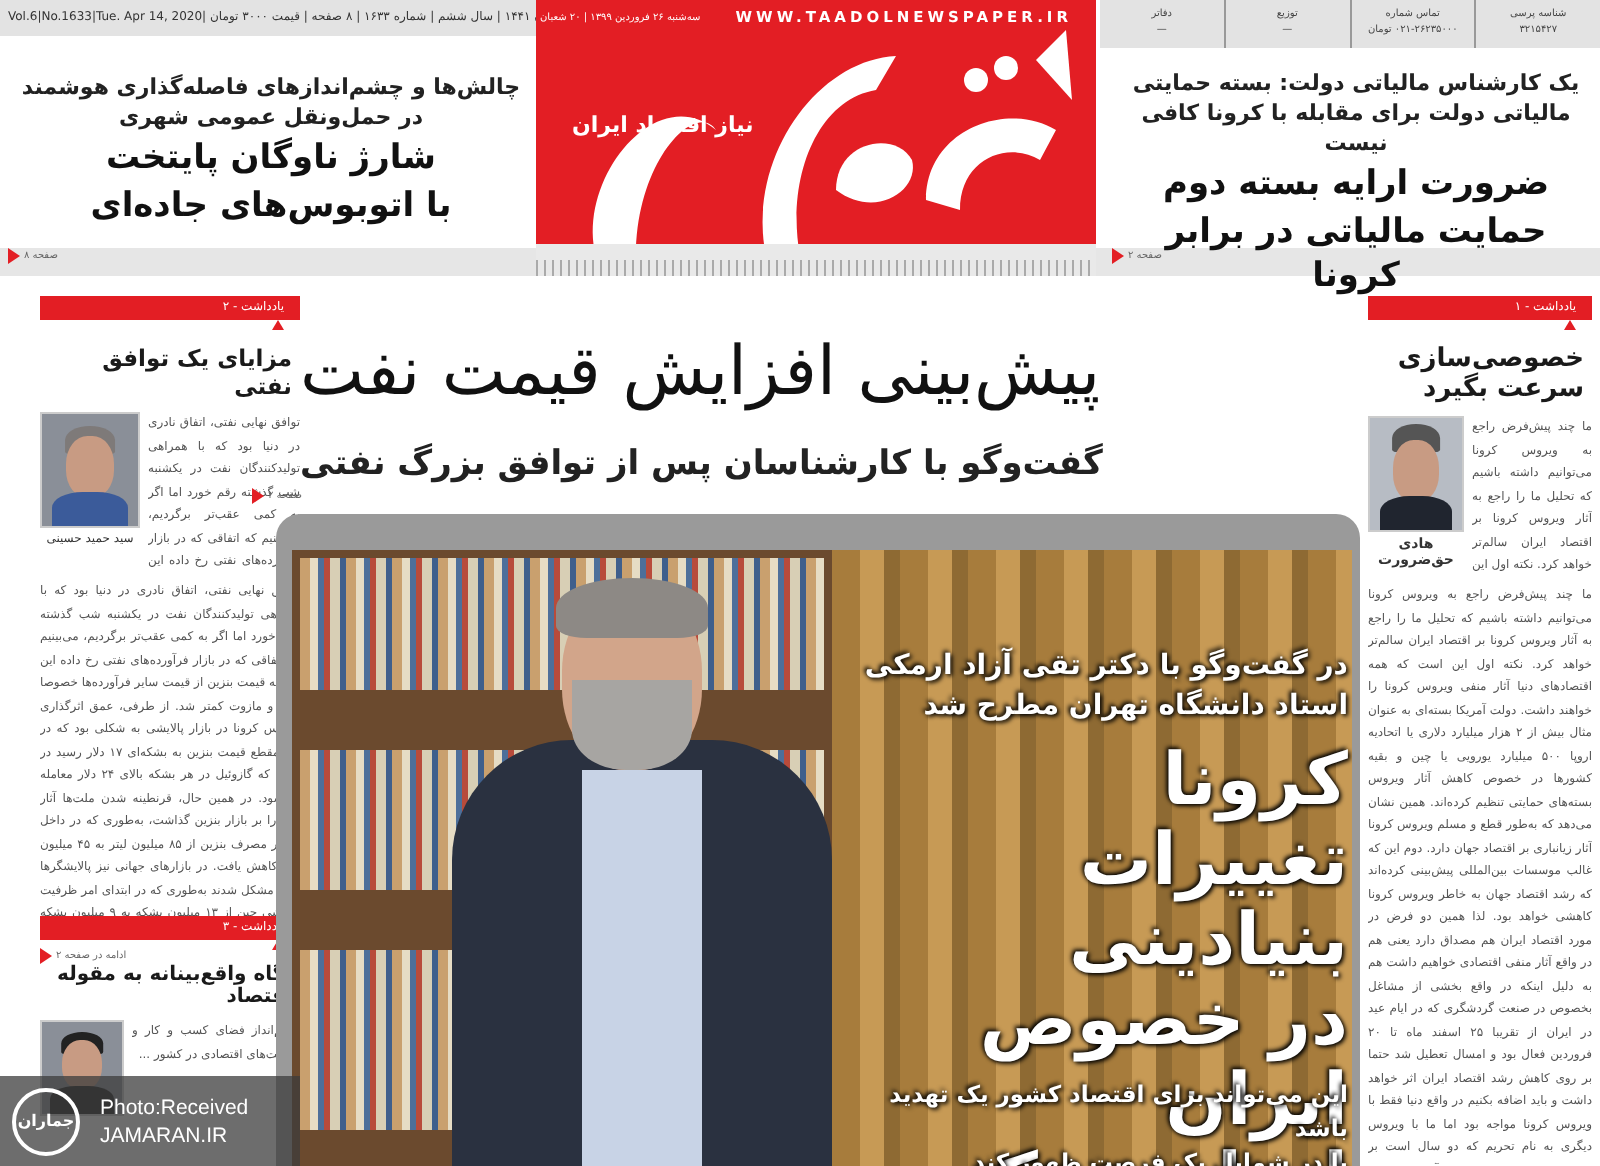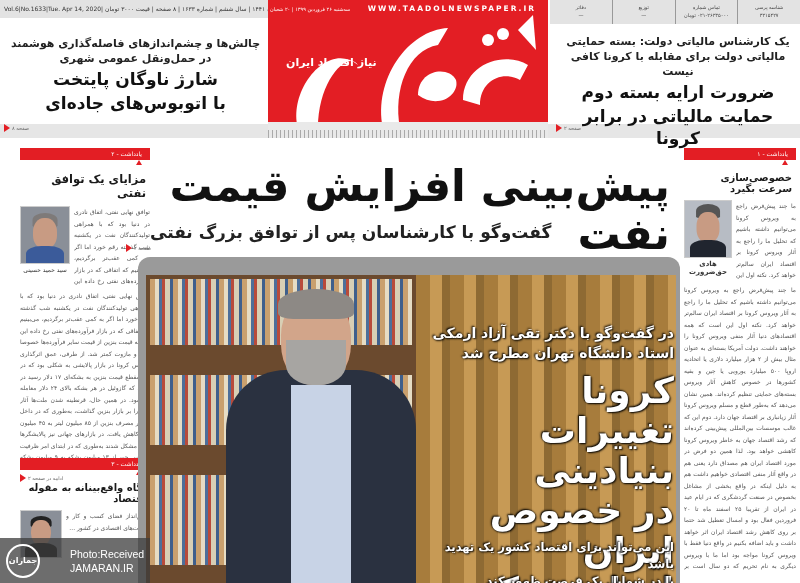--- a/index.html
+++ b/index.html
@@ -40,40 +40,40 @@
   .note-bar::after { content: ""; position: absolute; right: 8px; bottom: -5px; border-left: 3px solid transparent; border-right: 3px solid transparent; border-bottom: 5px solid #e31e24; }
   .col-title { font-size: 11.5px; font-weight: bold; text-align: right; direction: rtl; margin: 12px 4px 6px 0; }
   .col-body { font-size: 6px; line-height: 11.5px; color: #555; text-align: justify; direction: rtl; }
   .photo { background: #8a8f98; border: 1px solid #ccc; position: relative; overflow: hidden; }
   .photo .face { position: absolute; left: 50%; top: 20%; width: 50%; height: 55%; transform: translateX(-50%); border-radius: 45%; background: #c89b83; }
   .photo .hair { position: absolute; left: 50%; top: 10%; width: 52%; height: 25%; transform: translateX(-50%); border-radius: 50% 50% 10% 10%; background: #7e7a79; }
   .photo .suit { position: absolute; left: 10%; bottom: -5%; width: 80%; height: 35%; border-radius: 40% 40% 0 0; background: #2b3a5a; }
   .caption { font-size: 6px; color: #333; text-align: center; direction: rtl; margin-top: 2px; }
 
   
-  .main-title { position: absolute; left: 150px; top: 162px; width: 520px; text-align: right; font-size: 43px; font-weight: bold; color: #111; direction: rtl; line-height: 48px; letter-spacing: -1px; }
+  .main-title { position: absolute; left: 150px; top: 162px; width: 520px; text-align: left; font-size: 34px; font-weight: normal; color: #111; direction: rtl; line-height: 48px; letter-spacing: -1px; }
   .main-sub { position: absolute; left: 150px; top: 222px; width: 520px; text-align: left; font-size: 17px; font-weight: bold; color: #222; direction: rtl; }
   .main-frame { position: absolute; left: 138px; top: 257px; width: 542px; height: 326px; background: #9a9a9a; border-radius: 12px 12px 0 0; }
   .main-photo { position: absolute; left: 146px; top: 275px; width: 530px; height: 308px; overflow: hidden; background: #0f766e; }
   .books { position: absolute; left: 0; top: 0; width: 270px; height: 308px; background: #6b4a2e; }
   .shelf-row { position: absolute; left: 4px; width: 262px; background-image: repeating-linear-gradient(90deg, #c9a06e 0 5px, #e6dcc4 5px 9px, #4d6f9a 9px 12px, #b84b3b 12px 15px, #d8cfb5 15px 20px, #3f5f8c 20px 23px); }
   .curtain { position: absolute; left: 270px; top: 0; width: 260px; height: 308px;
     background: repeating-linear-gradient(90deg, #a77c3c 0 14px, #c79a55 14px 26px, #8e6a33 26px 34px); }
   .person-jacket { position: absolute; left: 80px; top: 95px; width: 190px; height: 230px; background: #2a3140; border-radius: 60px 60px 0 0; }
   .person-shirt { position: absolute; left: 145px; top: 110px; width: 60px; height: 200px; background: #c8d3e6; }
   .person-face { position: absolute; left: 135px; top: 20px; width: 70px; height: 90px; background: #d2a58a; border-radius: 45%; }
   .person-beard { position: absolute; left: 140px; top: 65px; width: 60px; height: 45px; background: #a7a5a2; border-radius: 0 0 45% 45%; }
   .person-hair { position: absolute; left: 132px; top: 14px; width: 76px; height: 30px; background: #8d8985; border-radius: 50% 50% 20% 20%; }
   .overlay-text { position: absolute; left: 278px; width: 250px; text-align: right; direction: rtl; color: #fff; text-shadow: 1px 1px 2px #000, -1px -1px 2px #000; font-weight: bold; }
   .ov-kicker { top: 48px; font-size: 14px; line-height: 20px; }
   .ov-title { top: 96px; font-size: 36px; line-height: 40px; }
   .ov-sub { top: 264px; font-size: 11.5px; line-height: 17px; }
 
   
-  .watermark { position: absolute; left: 0; top: 538px; width: 150px; height: 45px; background: rgba(60,60,60,0.75); display: flex; align-items: center; gap: 20px; }
+  .watermark { position: absolute; left: 0; top: 538px; width: 150px; height: 45px; background: rgba(60,60,60,0.75); display: flex; align-items: center; }
   .wm-logo { width: 34px; height: 34px; border: 2px solid #fff; border-radius: 50%; margin-left: 6px; color: #fff; font-size: 8px; display: flex; align-items: center; justify-content: center; font-weight: bold; direction: rtl; }
   .wm-text { color: #fff; font-size: 10.5px; line-height: 14px; margin-left: 10px; font-family: "Liberation Sans", sans-serif; }
 </style>
 </head>
 <body>
 
 <div class="gray-band"></div>
 
 <div class="date-strip">
   <span>Vol.6|No.1633|Tue. Apr 14, 2020|</span>
@@ -201,21 +201,21 @@
     <div>ایجاد می‌کند</div>
   </div>
   <div class="overlay-text ov-sub">
     <div>این می‌تواند برای اقتصاد کشور یک تهدید باشد</div>
     <div>یا در شمایل یک فرصت ظهور کند</div>
   </div>
 </div>
 
 <div class="col-right">
   <div class="note-bar">یادداشت - ۱</div>
-  <div class="col-title" style="font-size:10px;">خصوصی‌سازی سرعت بگیرد</div>
+  <div class="col-title" style="font-size:13px;">خصوصی‌سازی سرعت بگیرد</div>
   <div style="display:flex; gap:4px;">
     <div style="width:48px; flex-shrink:0;">
       <div class="photo" style="width:48px; height:58px; background:#b7bcc4;">
         <div class="hair" style="background:#555; top:6%;"></div>
         <div class="face"></div>
         <div class="suit" style="background:#20252f;"></div>
       </div>
       <div class="caption" style="font-size:7px; font-weight:bold;">هادی حق‌ضرورت</div>
     </div>
     <div class="col-body" style="height:82px; overflow:hidden; flex:1;">ما چند پیش‌فرض راجع به ویروس کرونا می‌توانیم داشته باشیم که تحلیل ما را راجع به آثار ویروس کرونا بر اقتصاد ایران سالم‌تر خواهد کرد. نکته اول این است که همه اقتصادهای دنیا آثار منفی ویروس کرونا را خواهند داشت. دولت آمریکا بسته‌ای به عنوان مثال بیش از ۲ هزار میلیارد دلاری یا اتحادیه اروپا ۵۰۰ میلیارد یورویی یا چین و بقیه کشورها در خصوص کاهش آثار ویروس بسته‌های حمایتی تنظیم کرده‌اند. همین نشان می‌دهد که به‌طور قطع و مسلم ویروس کرونا آثار زیانباری بر اقتصاد جهان دارد. دوم این که غالب موسسات بین‌المللی پیش‌بینی کرده‌اند که رشد اقتصاد جهان به خاطر ویروس کرونا کاهشی خواهد بود. لذا همین دو فرض در مورد اقتصاد ایران هم مصداق دارد یعنی هم در واقع آثار منفی اقتصادی خواهیم داشت هم به دلیل اینکه در واقع بخشی از مشاغل بخصوص در صنعت گردشگری که در ایام عید در ایران از تقریبا ۲۵ اسفند ماه تا ۲۰ فروردین فعال بود و امسال تعطیل شد حتما بر روی کاهش رشد اقتصاد ایران اثر خواهد داشت و باید اضافه بکنیم در واقع دنیا فقط با ویروس کرونا مواجه بود اما ما با ویروس دیگری به نام تحریم که دو سال است بر اقتصاد ایران تحمیل شده با آن هم مواجه هستیم. بالاخره ما در ۲ سال گذشته رشد اقتصادی منفی را تجربه کردیم اما با دو نوع ویروس در اقتصاد ایران در سال ۹۹ خواهیم داشت و عوارض دو نوع ویروس را بایستی پیش‌بینی بکنیم. آنچه امروز مشاهده هستیم علی‌رغم اینکه ما کمترین میزان نفت را می‌فروشیم، فروش این میزان نفت هم با تخفیف هم با پایین‌ترین قیمت نفت در دنیا است به منابع نفت ما در حداقل ممکن است. شاید بگوییم که اصلا بود و نبود این نفت برای ما تفاوتی ندارد.</div>

